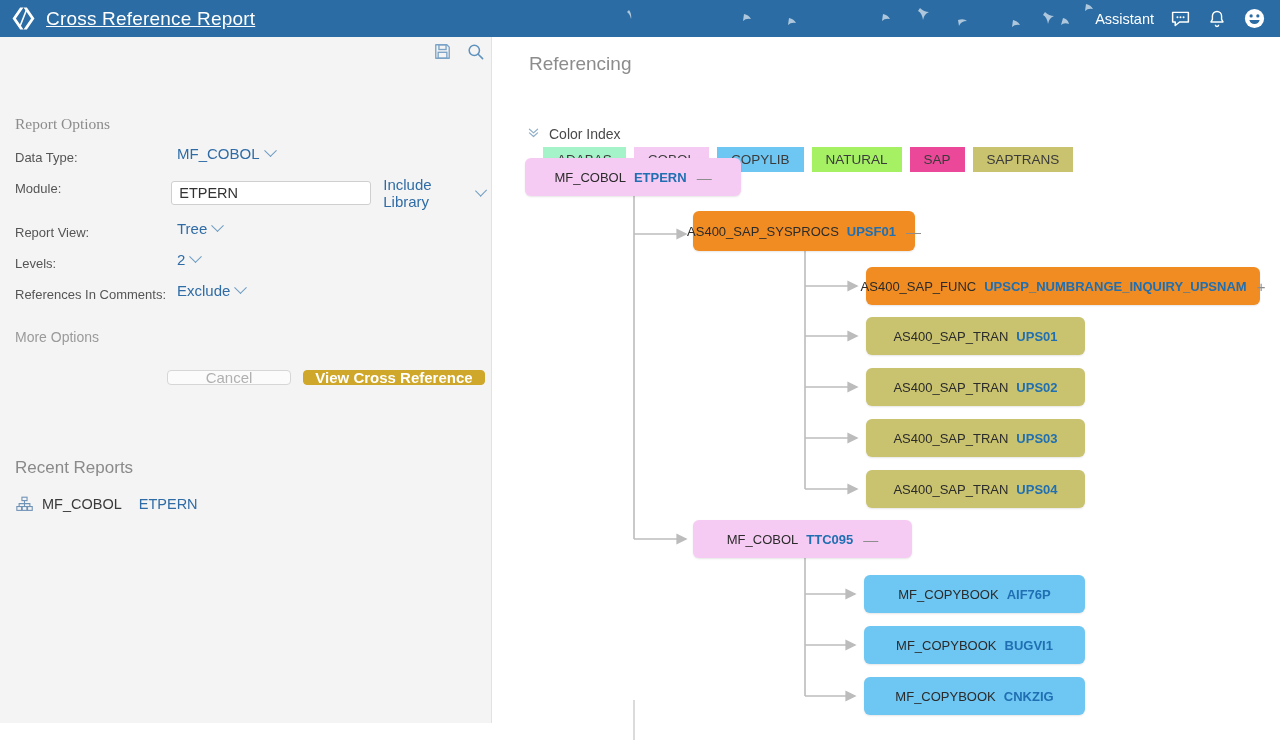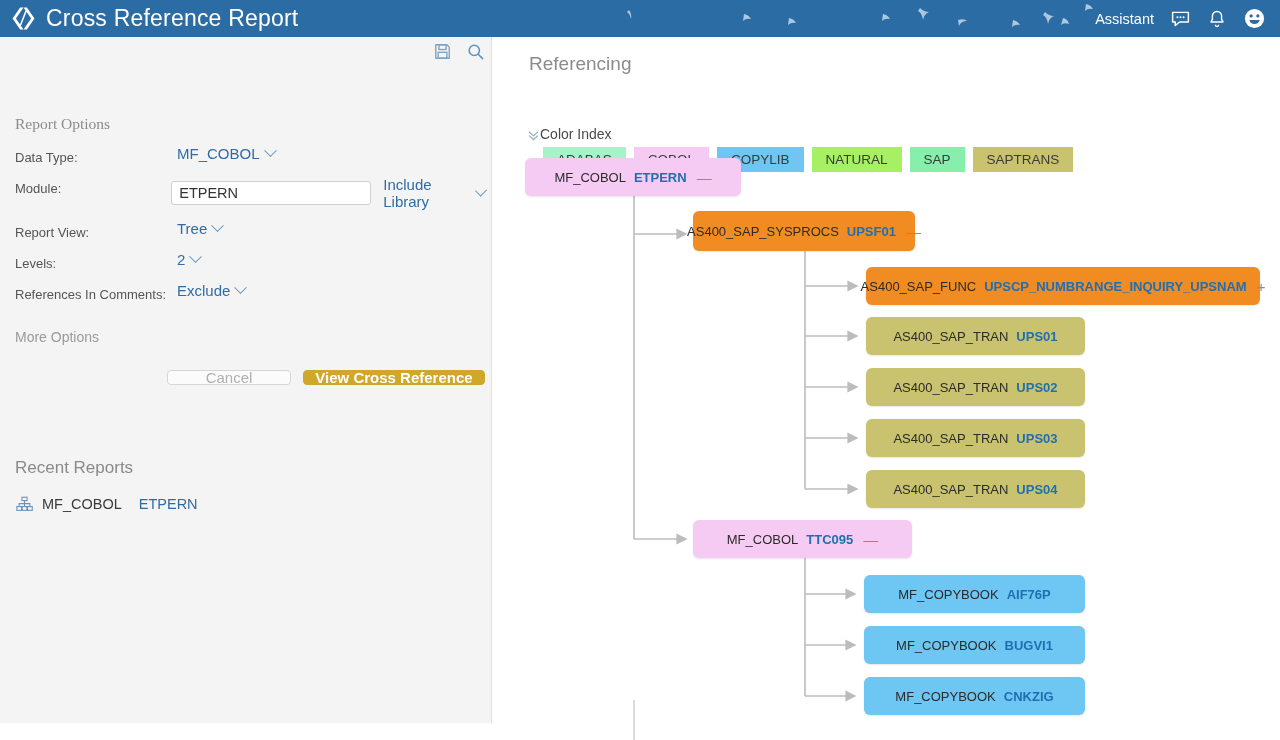--- a/index.html
+++ b/index.html
@@ -12,21 +12,21 @@
 
   
   .topbar {
     position: absolute; top: 0; left: 0;
     width: 1280px; height: 37px;
     background: #2a6ca3;
     display: flex; align-items: center;
   }
   .logo { width: 46px; display: flex; align-items: center; justify-content: center; }
   .app-title {
-    color: #ffffff; font-size: 23px; letter-spacing: .2px;
+    color: #ffffff; font-size: 19px; letter-spacing: .2px; text-decoration: underline;
   }
   .topbar-deco { position: absolute; left: 0; top: 0; width: 1110px; height: 37px; pointer-events: none; }
   .topbar-right {
     position: absolute; right: 14px; top: 0; height: 37px;
     display: flex; align-items: center; gap: 16px;
   }
   .assistant-label { color: #fff; font-size: 14.5px; }
   .ic { display: inline-flex; align-items: center; justify-content: center; }
 
   
@@ -103,21 +103,21 @@
   .right-panel {
     position: absolute; left: 518px; top: 37px;
     width: 787px; height: 703px; background: #ffffff; overflow: hidden;
   }
   .ref-title {
     position: absolute; left: 11px; top: 16px;
     font-size: 19px; color: #8c8c8c;
   }
   .color-index-head {
     position: absolute; left: 9px; top: 89px;
-    display: flex; align-items: flex-end; cursor: pointer;
+    display: flex; align-items: flex-start; gap: 9px; cursor: pointer;
   }
   .color-index-label { font-size: 14px; color: #4a4a4a; }
   .swatches {
     position: absolute; left: 25px; top: 110px;
     display: flex; gap: 8px;
   }
   .swatch {
     height: 25px; display: flex; align-items: center; justify-content: center;
     font-size: 13.5px; color: #3b3b3b; padding: 0 14px;
   }
@@ -300,21 +300,21 @@
       </svg>
     </span>
     <span class="color-index-label">Color Index</span>
   </div>
 
   <div class="swatches" id="swatches">
       <div class="swatch" style="background: rgb(165, 243, 200);">ADABAS</div>
       <div class="swatch" style="background: rgb(246, 203, 243);">COBOL</div>
       <div class="swatch" style="background: rgb(110, 198, 242);">COPYLIB</div>
       <div class="swatch" style="background: rgb(165, 240, 99);">NATURAL</div>
-      <div class="swatch" style="background: #86efac;">SAP</div>
+      <div class="swatch" style="background: #ec4899;">SAP</div>
       <div class="swatch" style="background: rgb(201, 194, 110);">SAPTRANS</div>
     </div>
 
   <div class="tree">
     <svg class="lines" width="787" height="703">
       <defs>
         <marker id="ah" markerWidth="7" markerHeight="7" refX="6" refY="3.5" orient="auto">
           <path d="M0 0 L7 3.5 L0 7 z" fill="#bcbcbc"></path>
         </marker>
       </defs>

